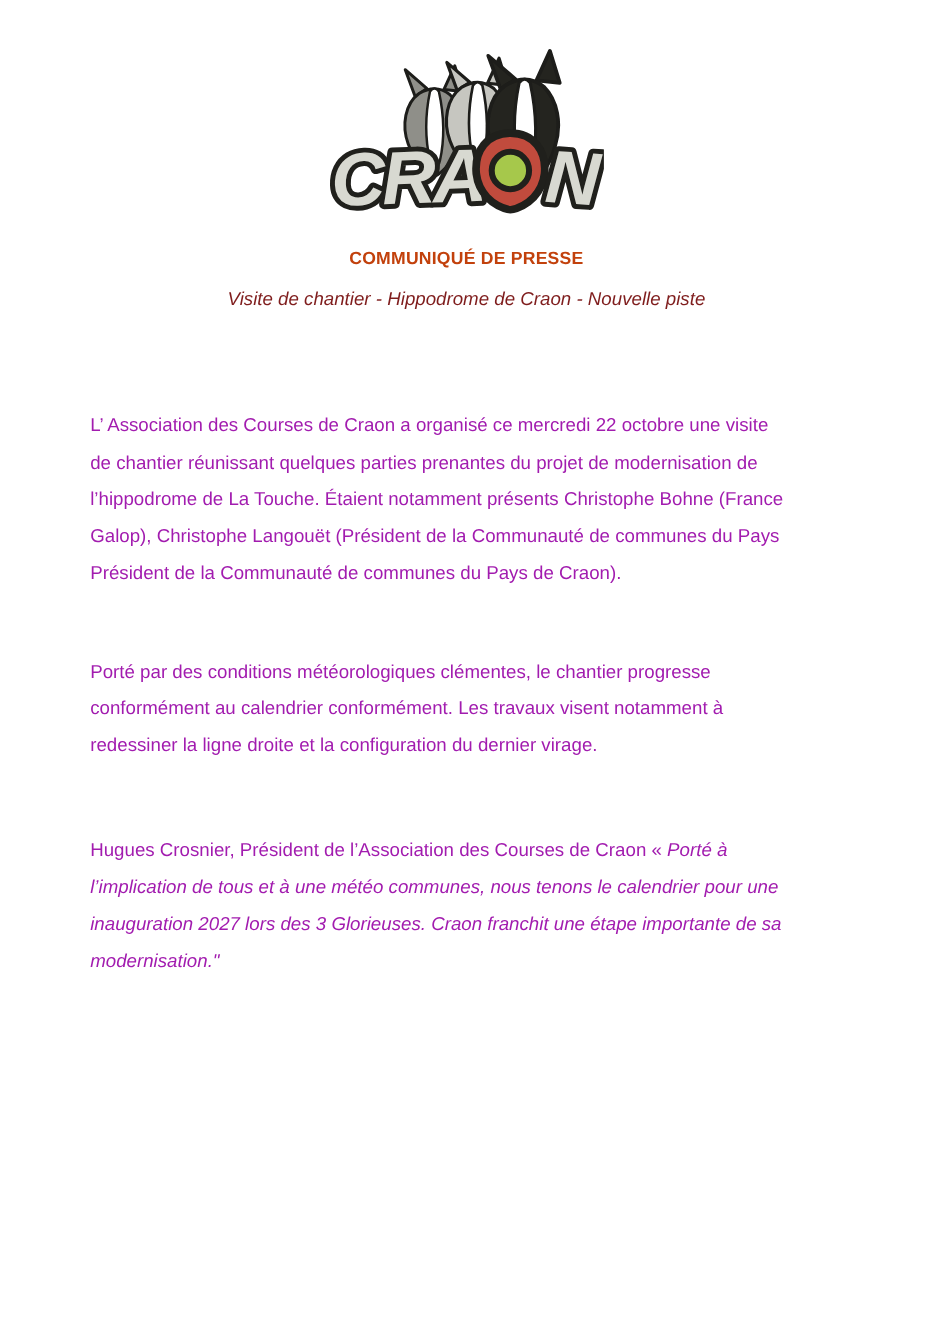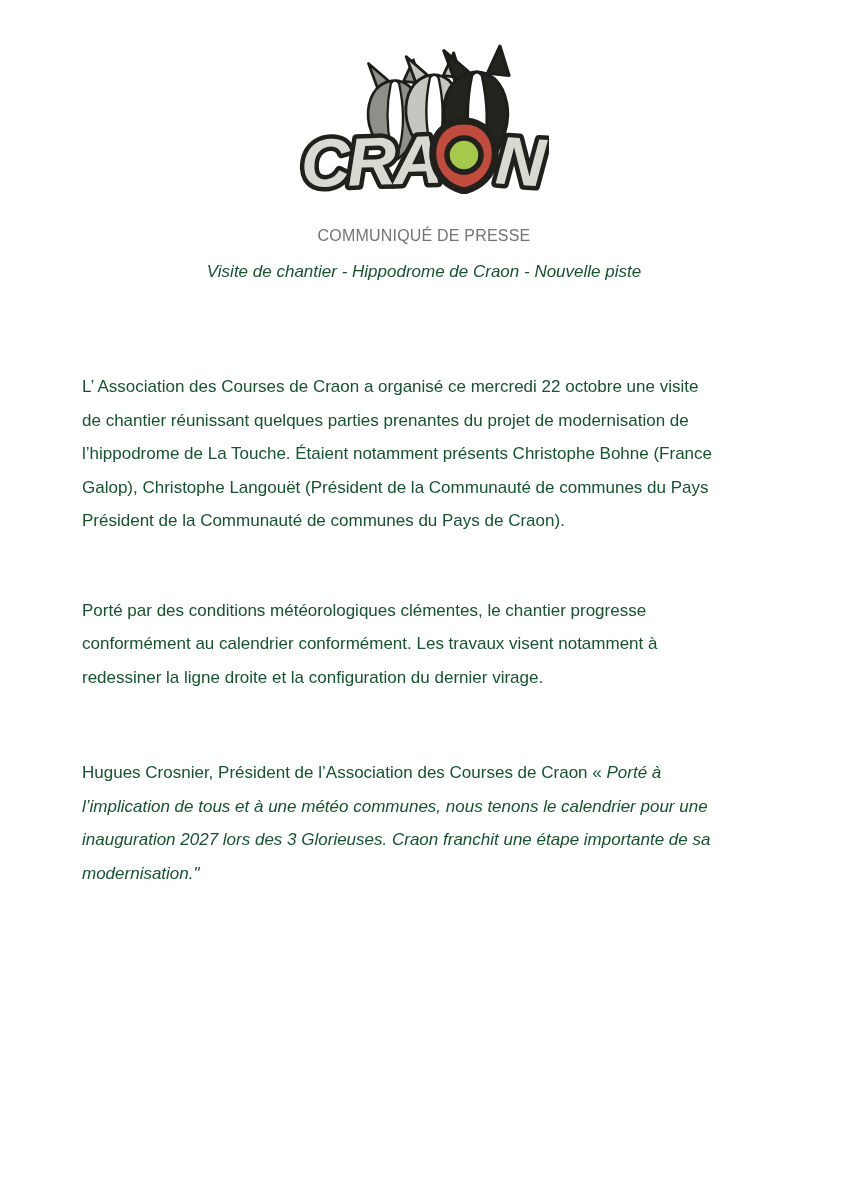--- a/index.html
+++ b/index.html
@@ -15,39 +15,39 @@
   }
   .logo-wrap {
     padding-top: 42px;
     display: flex;
     justify-content: center;
   }
   .doc-title {
     margin-top: 32px;
     text-align: center;
     font-size: 16px;
-    font-weight: normal;
+    font-weight: bold;
     line-height: 19px;
     letter-spacing: 0.2px;
-    color: #737373;
+    color: #c2410c;
   }
   .doc-subtitle {
     margin-top: 17px;
     text-align: center;
     font-size: 17px;
     font-style: italic;
     font-weight: normal;
     line-height: 20px;
-    color: #14532d;
+    color: #7f1d1d;
   }
   .content {
     margin: 88px 70px 0 82px;
     font-size: 17px;
     line-height: 33.5px;
-    color: #14532d;
+    color: #a21caf;
   }
   .para { margin-bottom: 56px; }
   .para.quote-para { margin-bottom: 0; }
   .para-progress { margin-bottom: 62px; }
   .line { white-space: nowrap; }
   .it { font-style: italic; }
 </style>
 </head>
 <body>
 

